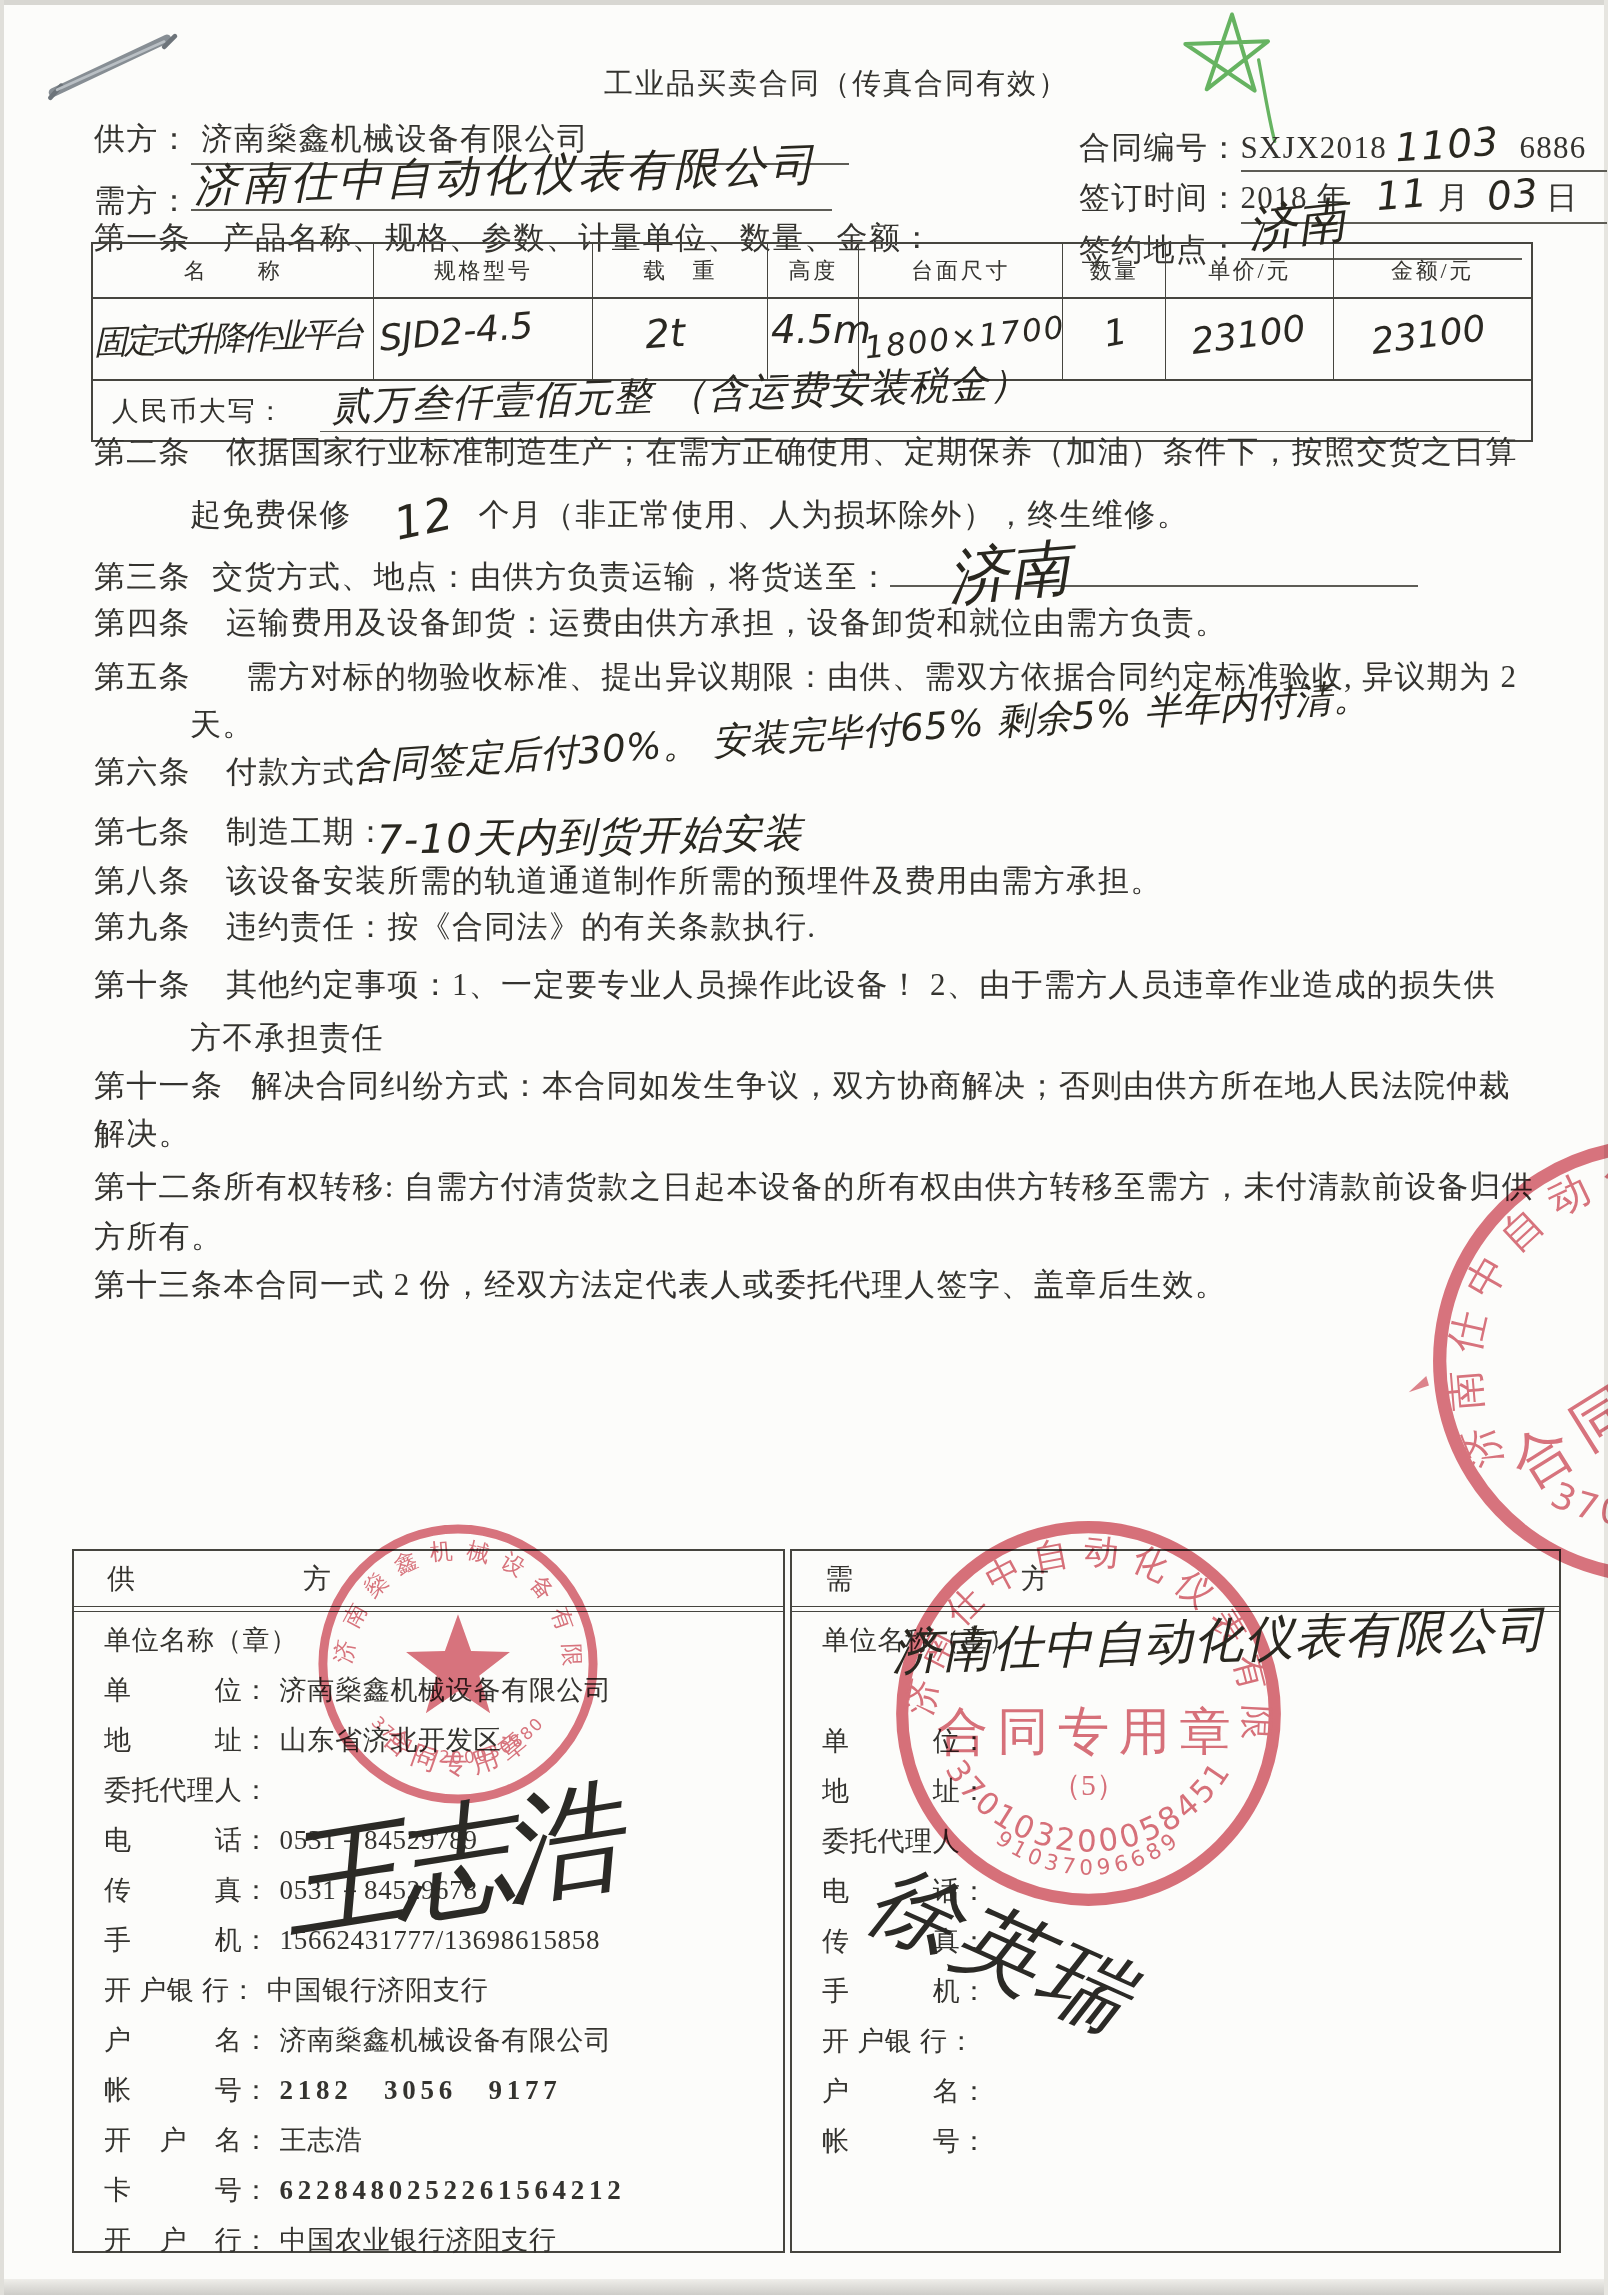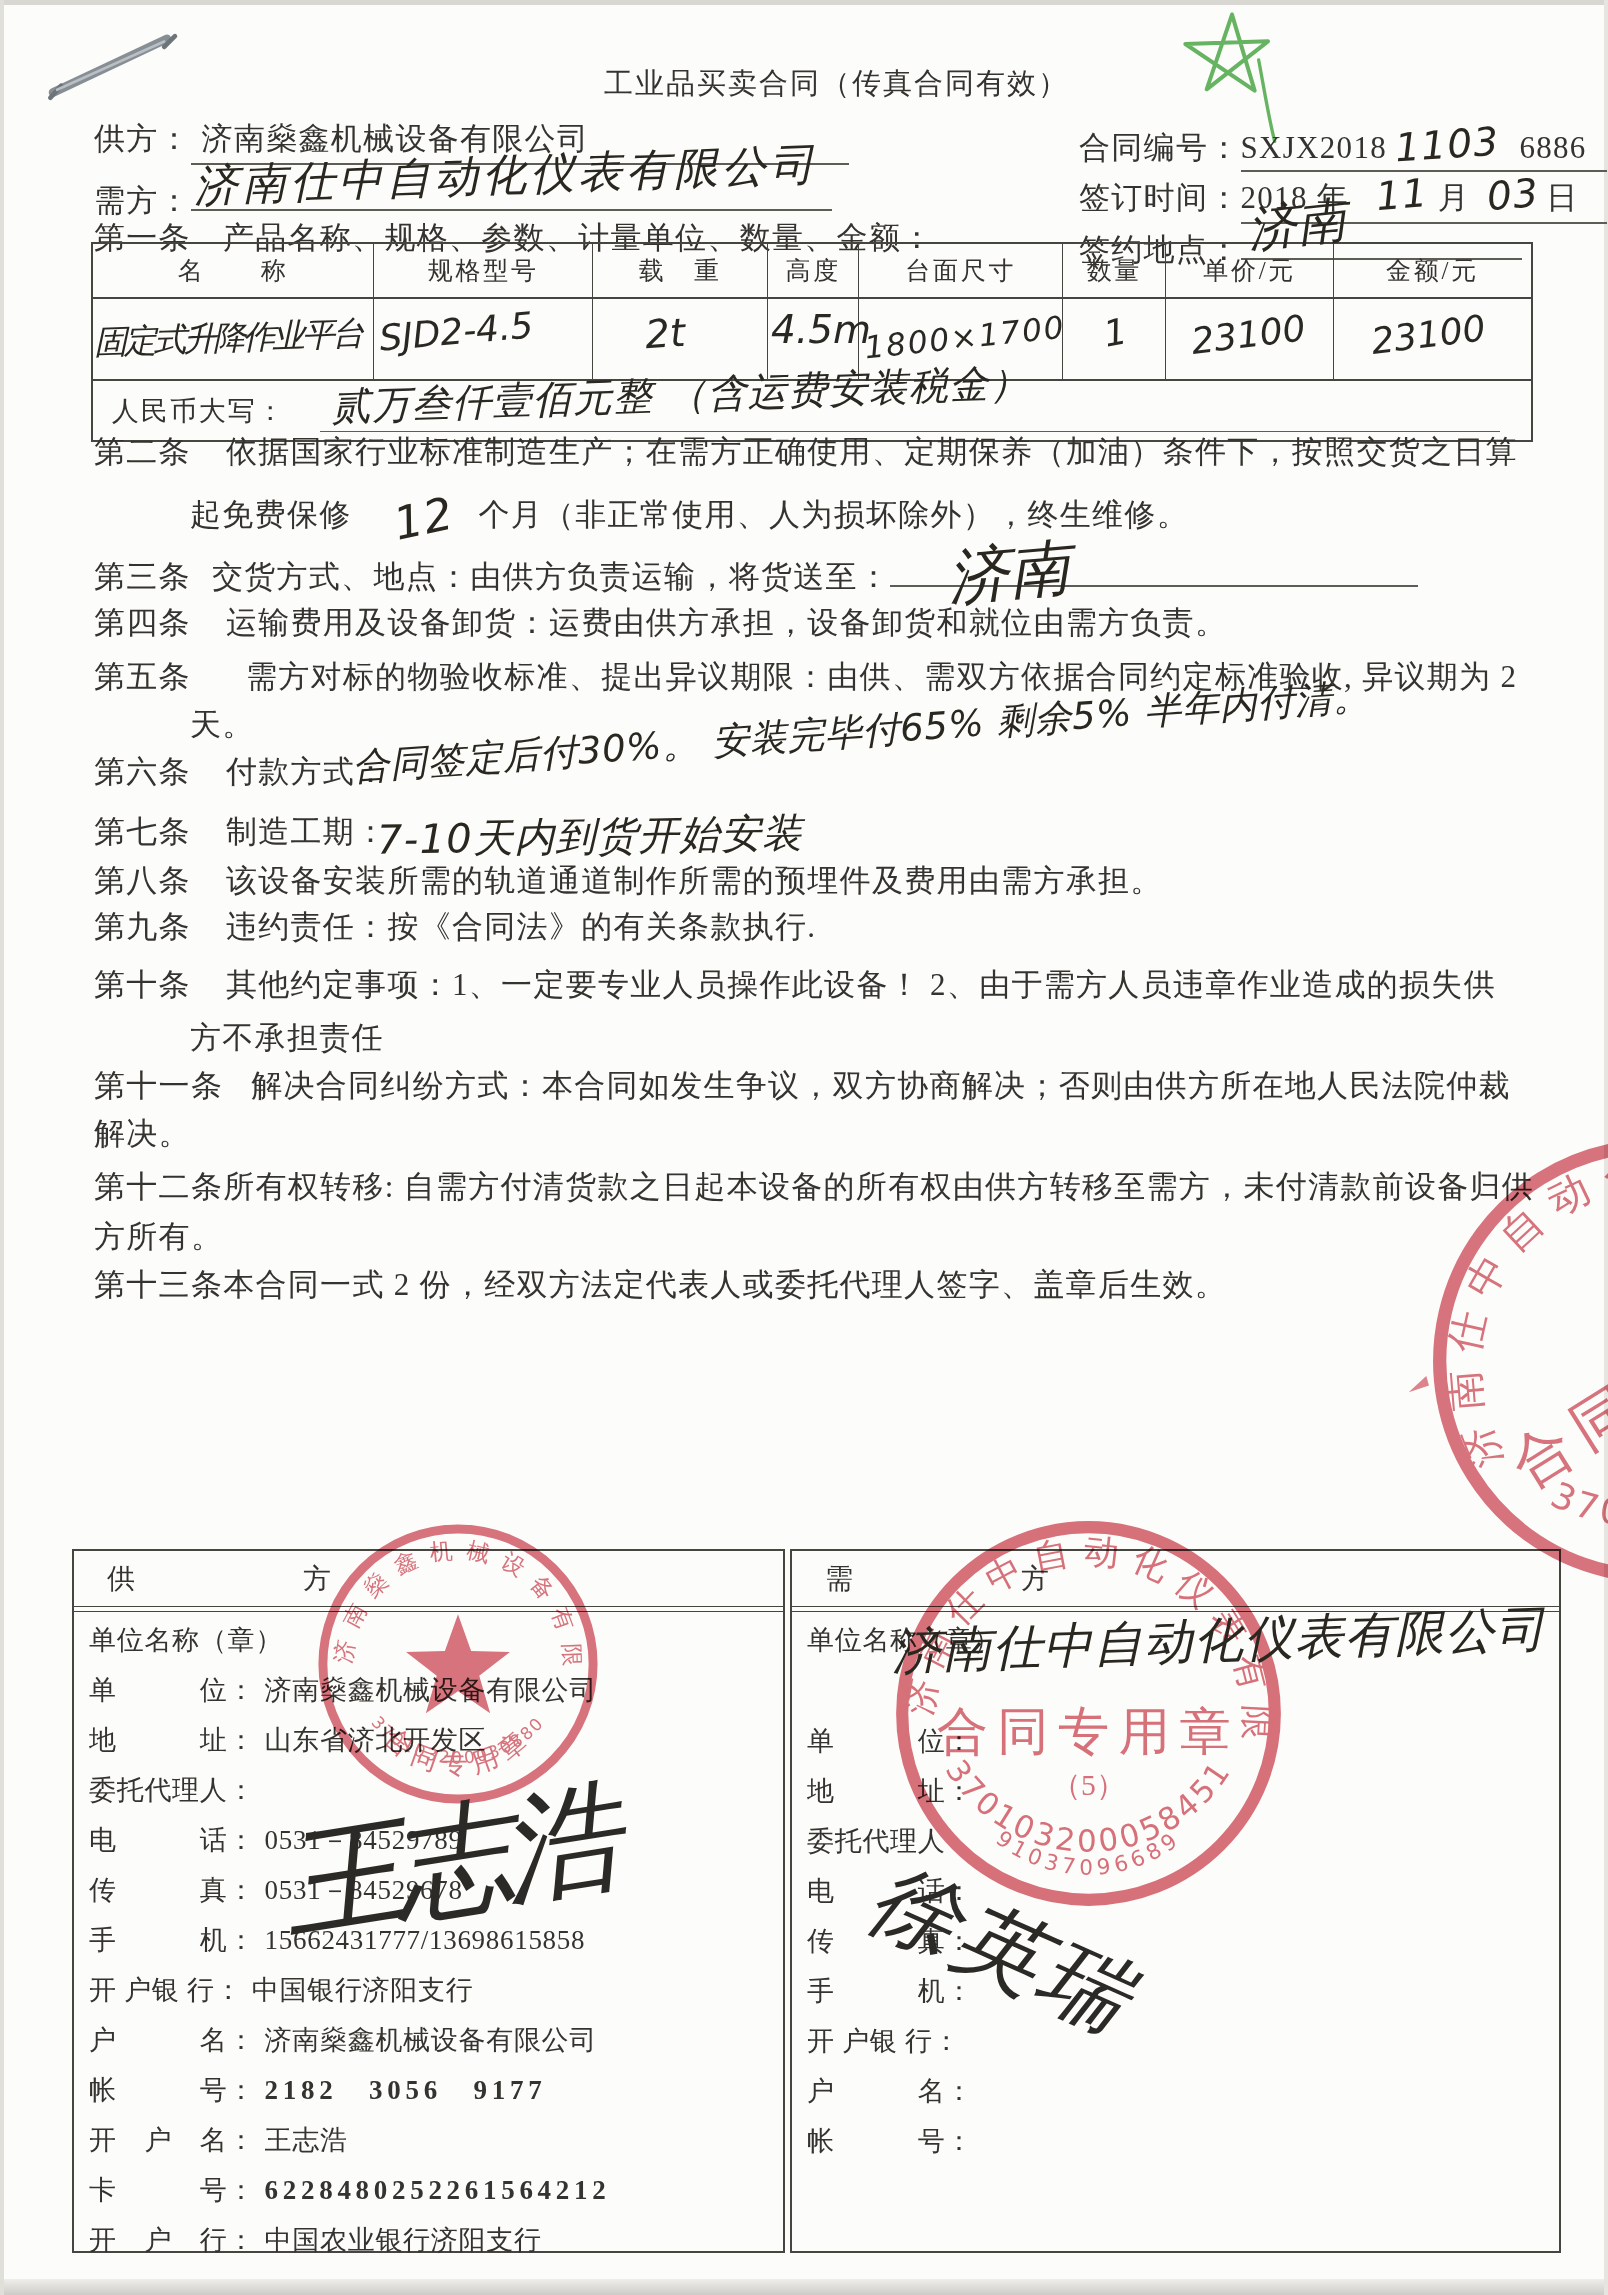--- a/index.html
+++ b/index.html
@@ -13,33 +13,33 @@
   .lbl{display:inline-block;}
   .u{display:inline-block;border-bottom:2px solid #5d5c55;}
   .hw{font-family:"DejaVu Sans",sans-serif;color:#29271f;font-style:italic;}
   .hwline{position:absolute;white-space:nowrap;font-family:"DejaVu Sans",sans-serif;color:#29271f;font-style:italic;}
   
   .ptable{position:absolute;left:91px;top:242px;width:1438px;border:2px solid #46453f;}
   .grow{display:grid;grid-template-columns:421fr 328fr 262fr 136fr 306fr 154fr 251fr 295fr;}
   .hrow{height:53px;border-bottom:2px solid #46453f;}
   .drow{height:80px;border-bottom:2px solid #46453f;}
   .hcell{border-right:1.3px solid #46453f;display:flex;align-items:center;justify-content:center;
-         font-size:25px;letter-spacing:2.7px;}
+         font-size:22px;letter-spacing:2.7px;}
   .hcell:last-child,.dcell:last-child{border-right:none;}
   .dcell{border-right:1.3px solid #46453f;position:relative;}
   .chw{position:absolute;font-family:"DejaVu Sans",sans-serif;color:#2a2822;font-style:italic;white-space:nowrap;}
   .rmbrow{height:59px;position:relative;display:flex;align-items:center;padding-left:18.7px;font-size:27px;letter-spacing:2px;text-align:right;}
   .rmb-underline{position:absolute;left:227px;right:31px;bottom:8px;border-bottom:1.3px solid #5d5c55;}
   
   .btable{position:absolute;top:1549px;height:700px;border:2px solid #46453f;}
   .bheader{height:55px;display:flex;align-items:center;padding-left:33px;font-size:28px;
            border-bottom:1.3px solid #46453f;position:relative;}
   .bheader::after{content:"";position:absolute;left:-2px;right:-2px;bottom:-6px;border-bottom:1.3px solid #46453f;}
   .brows{position:absolute;top:64px;left:0;right:0;}
-  .brow{height:50px;display:flex;align-items:center;padding-left:15px;font-size:27px;letter-spacing:0.7px;font-family:Liberation Serif, serif;}
+  .brow{height:50px;display:flex;align-items:center;padding-left:30px;font-size:27px;letter-spacing:0.7px;font-family:Liberation Serif, serif;}
   .bval{margin-left:9.4px;}
   .bv{font-weight:bold;letter-spacing:4.7px;}
   
   .stamp{position:absolute;mix-blend-mode:multiply;opacity:.85;}
   .sig{position:absolute;font-family:"DejaVu Sans",sans-serif;color:#2b2a26;font-style:italic;white-space:nowrap;}
 </style>
 </head>
 <body>
 
 <div class="page">

